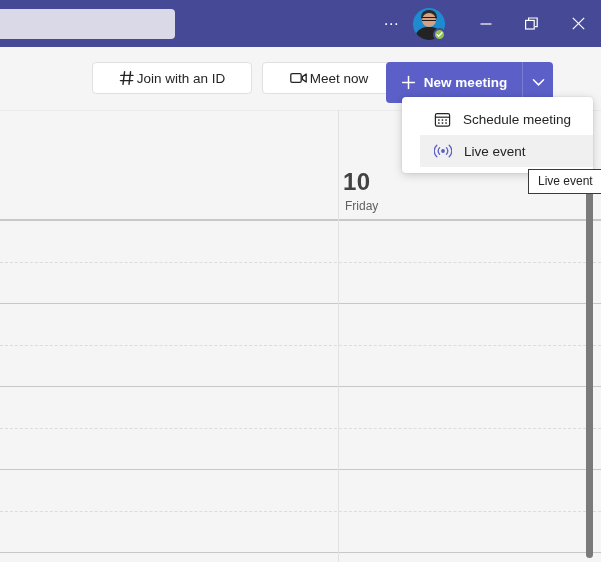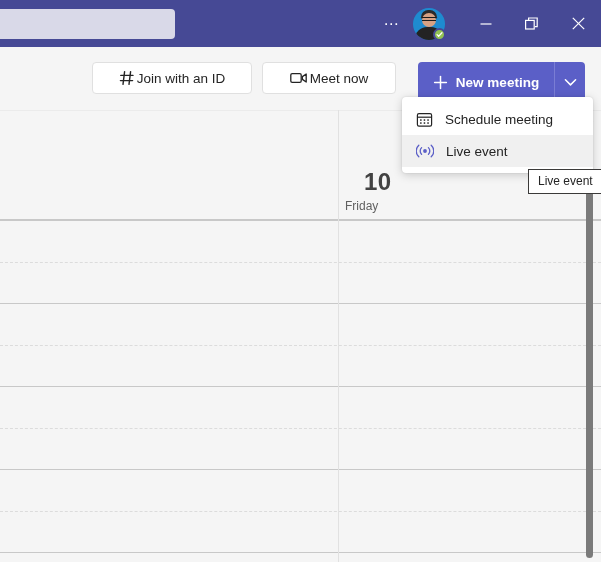--- a/index.html
+++ b/index.html
@@ -147,21 +147,21 @@
     color: #242424;
     box-sizing: border-box;
     cursor: pointer;
   }
   .btn-join { left: 92px; top: 62px; width: 160px; }
   .btn-meet { left: 262px; top: 62px; width: 134px; }
   .btn svg { display:block; }
 
   .btn-new {
     position: absolute;
-    left: 418px; top: 62px;
+    left: 386px; top: 62px;
     width: 167px; height: 41px;
     display: flex;
     border-radius: 4px;
     overflow: hidden;
     cursor: pointer;
   }
   .btn-new-main {
     flex: 1;
     background: #5b5fc7;
     display: flex;
@@ -217,21 +217,20 @@
     background: #e1e1e1;
   }
   .day-num {
     position: absolute;
     left: 343px;
     top: 58px;
     font-size: 24px;
     color: #424242;
     font-weight: 600;
     letter-spacing: 0.5px;
-    margin-left: 21px;
   }
   .day-name {
     position: absolute;
     left: 345px;
     top: 89px;
     font-size: 12px;
     color: #616161;
     text-align: center;
   }
 
@@ -281,20 +280,21 @@
   .menu-item {
     height: 32px;
     display: flex;
     align-items: center;
     gap: 12px;
     padding: 0 14px;
     font-size: 13.5px;
     color: #242424;
     cursor: pointer;
     box-sizing: border-box;
+    margin-left: 18px;
   }
   .menu-item.hover { background: #f0f0f0; }
   .menu-item svg { display:block; flex: 0 0 auto; }
 
   .tooltip {
     position: absolute;
     left: 528px;
     top: 169px;
     padding: 4px 9px 5px 9px;
     background: #ffffff;

